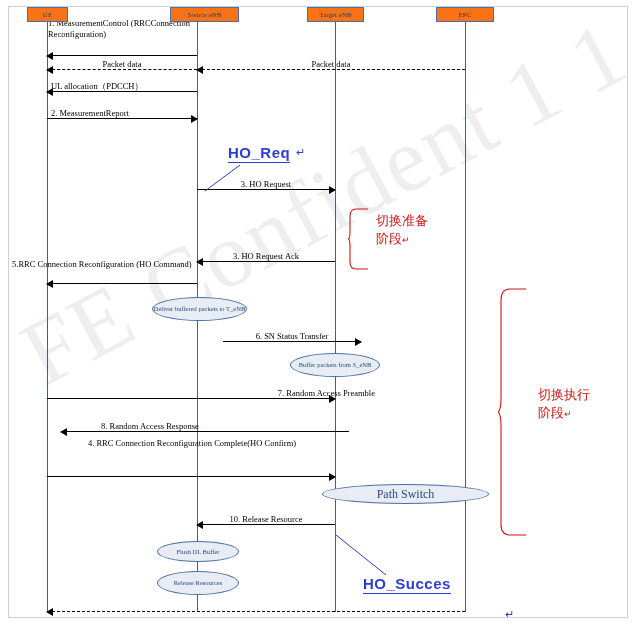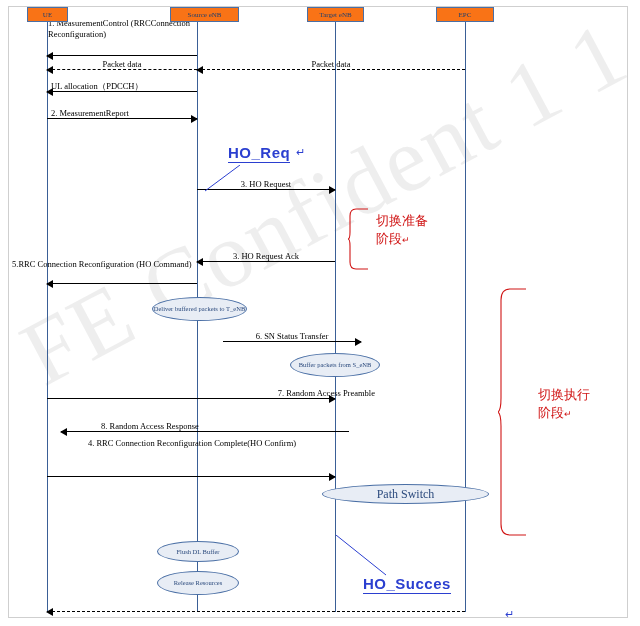--- a/index.html
+++ b/index.html
@@ -294,20 +294,25 @@
   </div>
   <div class="msg" style="left:47px; top:463px; width:288px;">
     <div class="line"></div>
     <div class="head right"></div>
   </div>
 
   <div class="oval" style="left:322px; top:484px; width:167px; height:20px; font-size:12px;">
     <span>Path Switch</span>
   </div>
 
+  <div class="msg" style="left:197px; top:511px; width:138px;">
+    <div class="lbl">10. Release Resource</div>
+    <div class="line"></div>
+    <div class="head left"></div>
+  </div>
 
   <div class="oval" style="left:157px; top:541px; width:82px; height:21px;">
     <span>Flush DL Buffer</span>
   </div>
 
   <div class="oval" style="left:157px; top:571px; width:82px; height:24px;">
     <span>Release Resources</span>
   </div>
 
   <div class="handwrite" style="left:363px; top:575px;">

